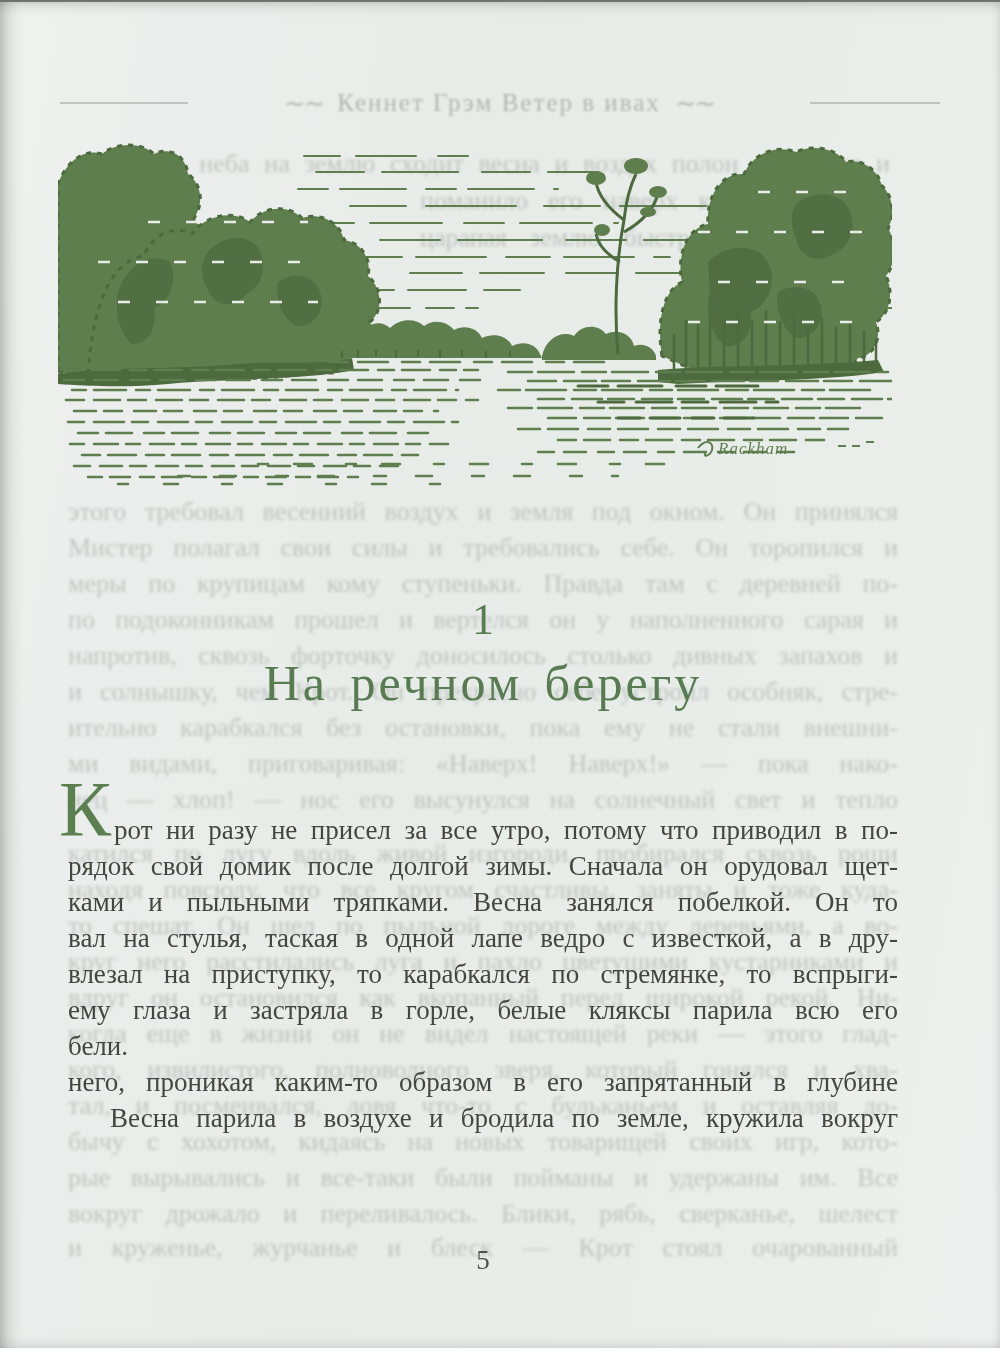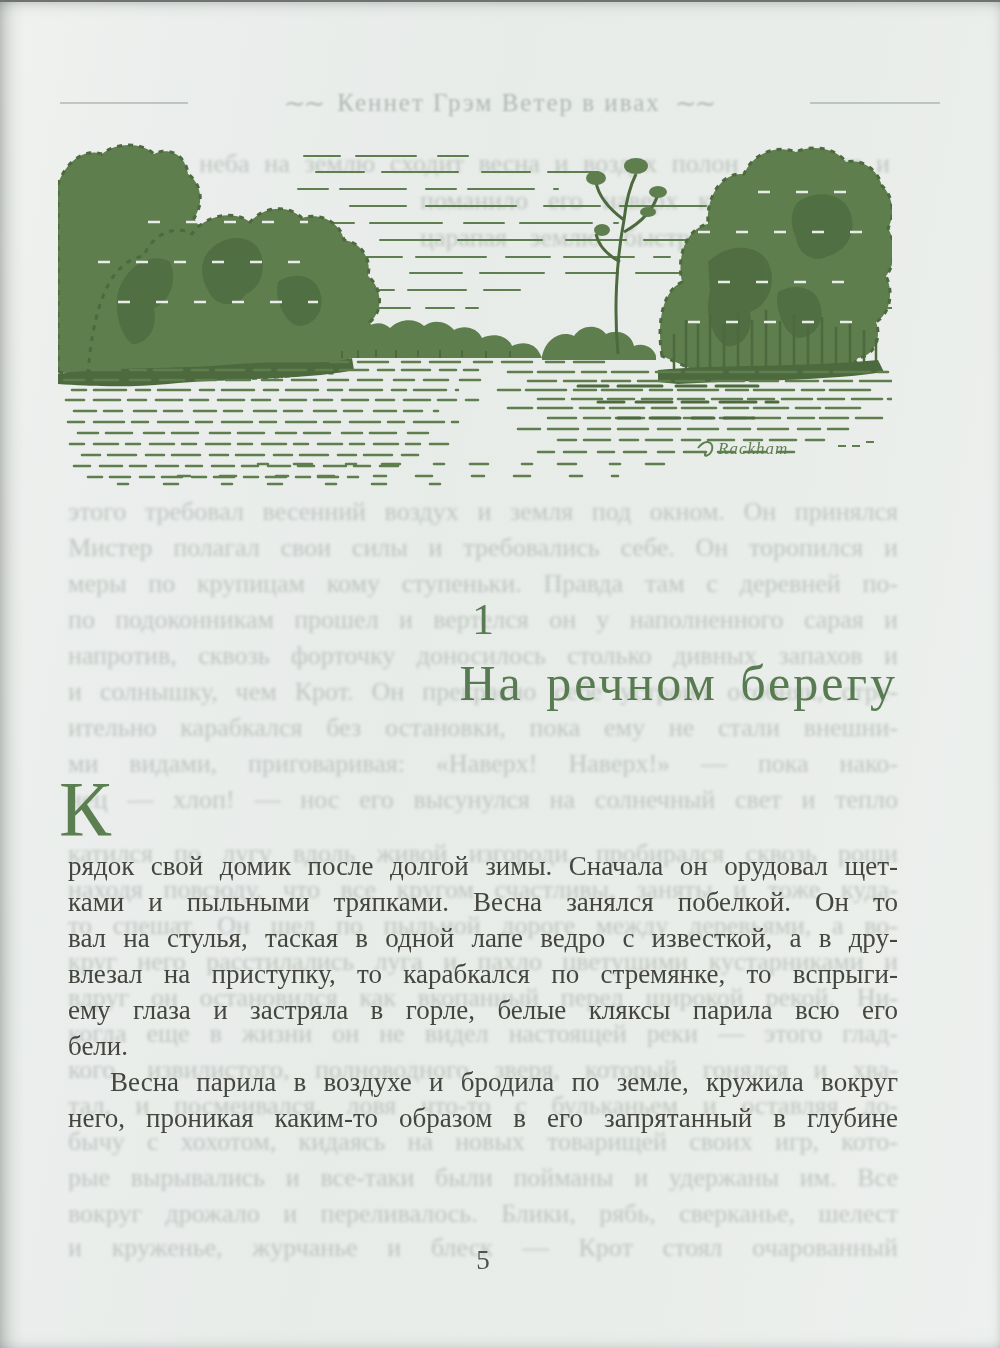--- a/index.html
+++ b/index.html
@@ -29,21 +29,21 @@
     color:rgba(116,126,120,.48);filter:blur(1.2px);}
   .rh-title{font-size:25px;letter-spacing:2px;white-space:nowrap;}
   .rh-flourish{font-size:26px;letter-spacing:-2px;}
   
   .illustration{position:absolute;left:58px;top:140px;width:834px;height:345px;margin:0;z-index:2;}
   .illustration svg{display:block;}
   
   .chapter-number{position:absolute;top:592px;left:68px;width:830px;z-index:3;
     text-align:center;font-size:44px;color:#587b52;}
   .chapter-title{position:absolute;top:652px;left:68px;width:830px;z-index:3;margin:0;
-    text-align:right;font-size:50px;font-weight:400;color:#587b52;
+    text-align:center;font-size:50px;font-weight:400;color:#587b52;
     letter-spacing:3px;word-spacing:7px;}
   
   .body-text{position:absolute;left:68px;top:810px;width:830px;z-index:3;color:#45463f;}
   .line{position:relative;height:36px;line-height:36px;font-size:27px;
     text-align:justify;text-align-last:justify;}
   .line.short{text-align-last:left;font-family:Liberation Serif, serif;}
   .line.first{padding-left:46px;}
   .line.indent{padding-left:42px;}
   .dropcap{position:absolute;left:-9px;top:-42px;font-size:78px;line-height:1;
     color:#5c7f52;}
@@ -183,27 +183,27 @@
         <path fill="none" stroke="#5e7e4e" stroke-width="2" d="M780 304 h22 M808 300 h14" stroke-dasharray="8 6"></path>
       </g>
     </svg>
   </figure>
 
   <div class="chapter-number">1</div>
   <h1 class="chapter-title">На речном берегу</h1>
 
   <div class="body-text">
     <div class="line first">
-      <span class="dropcap">К</span>
+      <span class="dropcap">К</span><span>рот ни разу не присел за все утро, потому что приводил в по-</span>
     </div>
     <div class="line">рядок свой домик после долгой зимы. Сначала он орудовал щет-</div>
     <div class="line">ками и пыльными тряпками. Весна занялся побелкой. Он то</div>
     <div class="line">вал на стулья, таская в одной лапе ведро с известкой, а в дру-</div>
     <div class="line">влезал на приступку, то карабкался по стремянке, то вспрыги-</div>
     <div class="line">ему глаза и застряла в горле, белые кляксы парила всю его</div>
     <div class="line short">бели.</div>
+    <div class="line">него, проникая каким-то образом в его запрятанный в глубине</div>
     <div class="line indent">Весна парила в воздухе и бродила по земле, кружила вокруг</div>
-    <div class="line">него, проникая каким-то образом в его запрятанный в глубине</div>
   </div>
 
   <div class="page-number">5</div>
 
 </div>
 
 </body></html>

